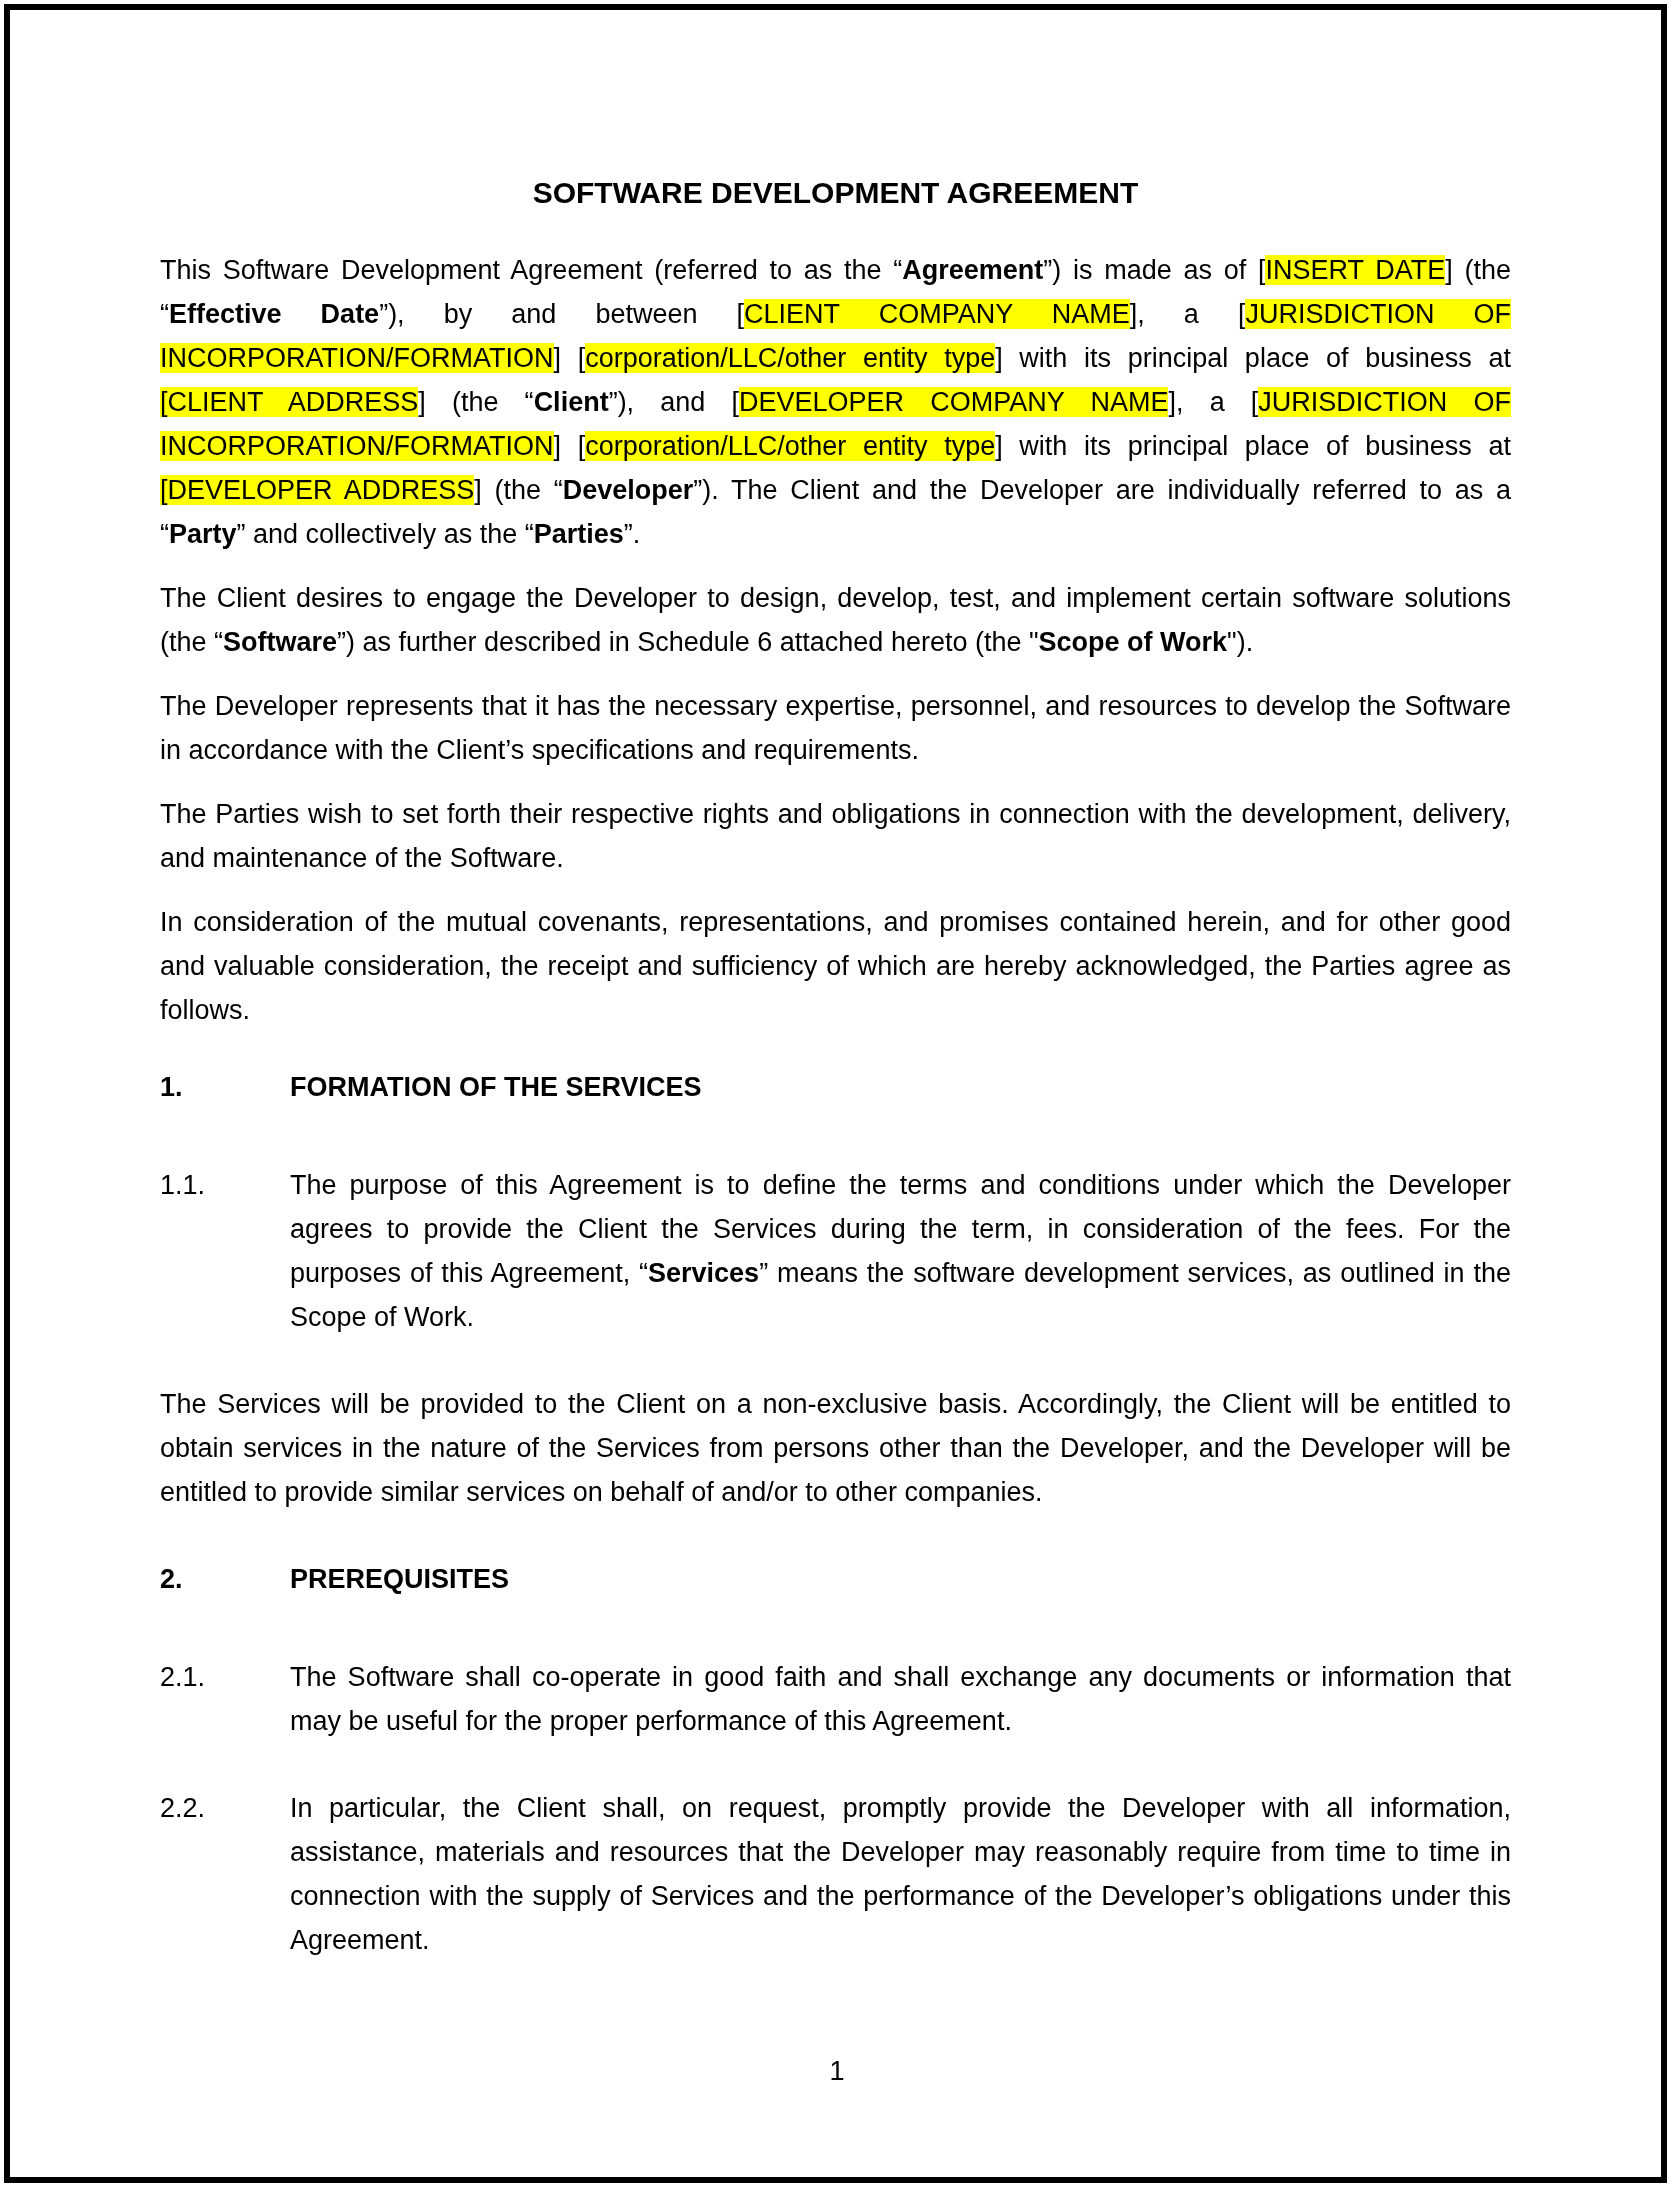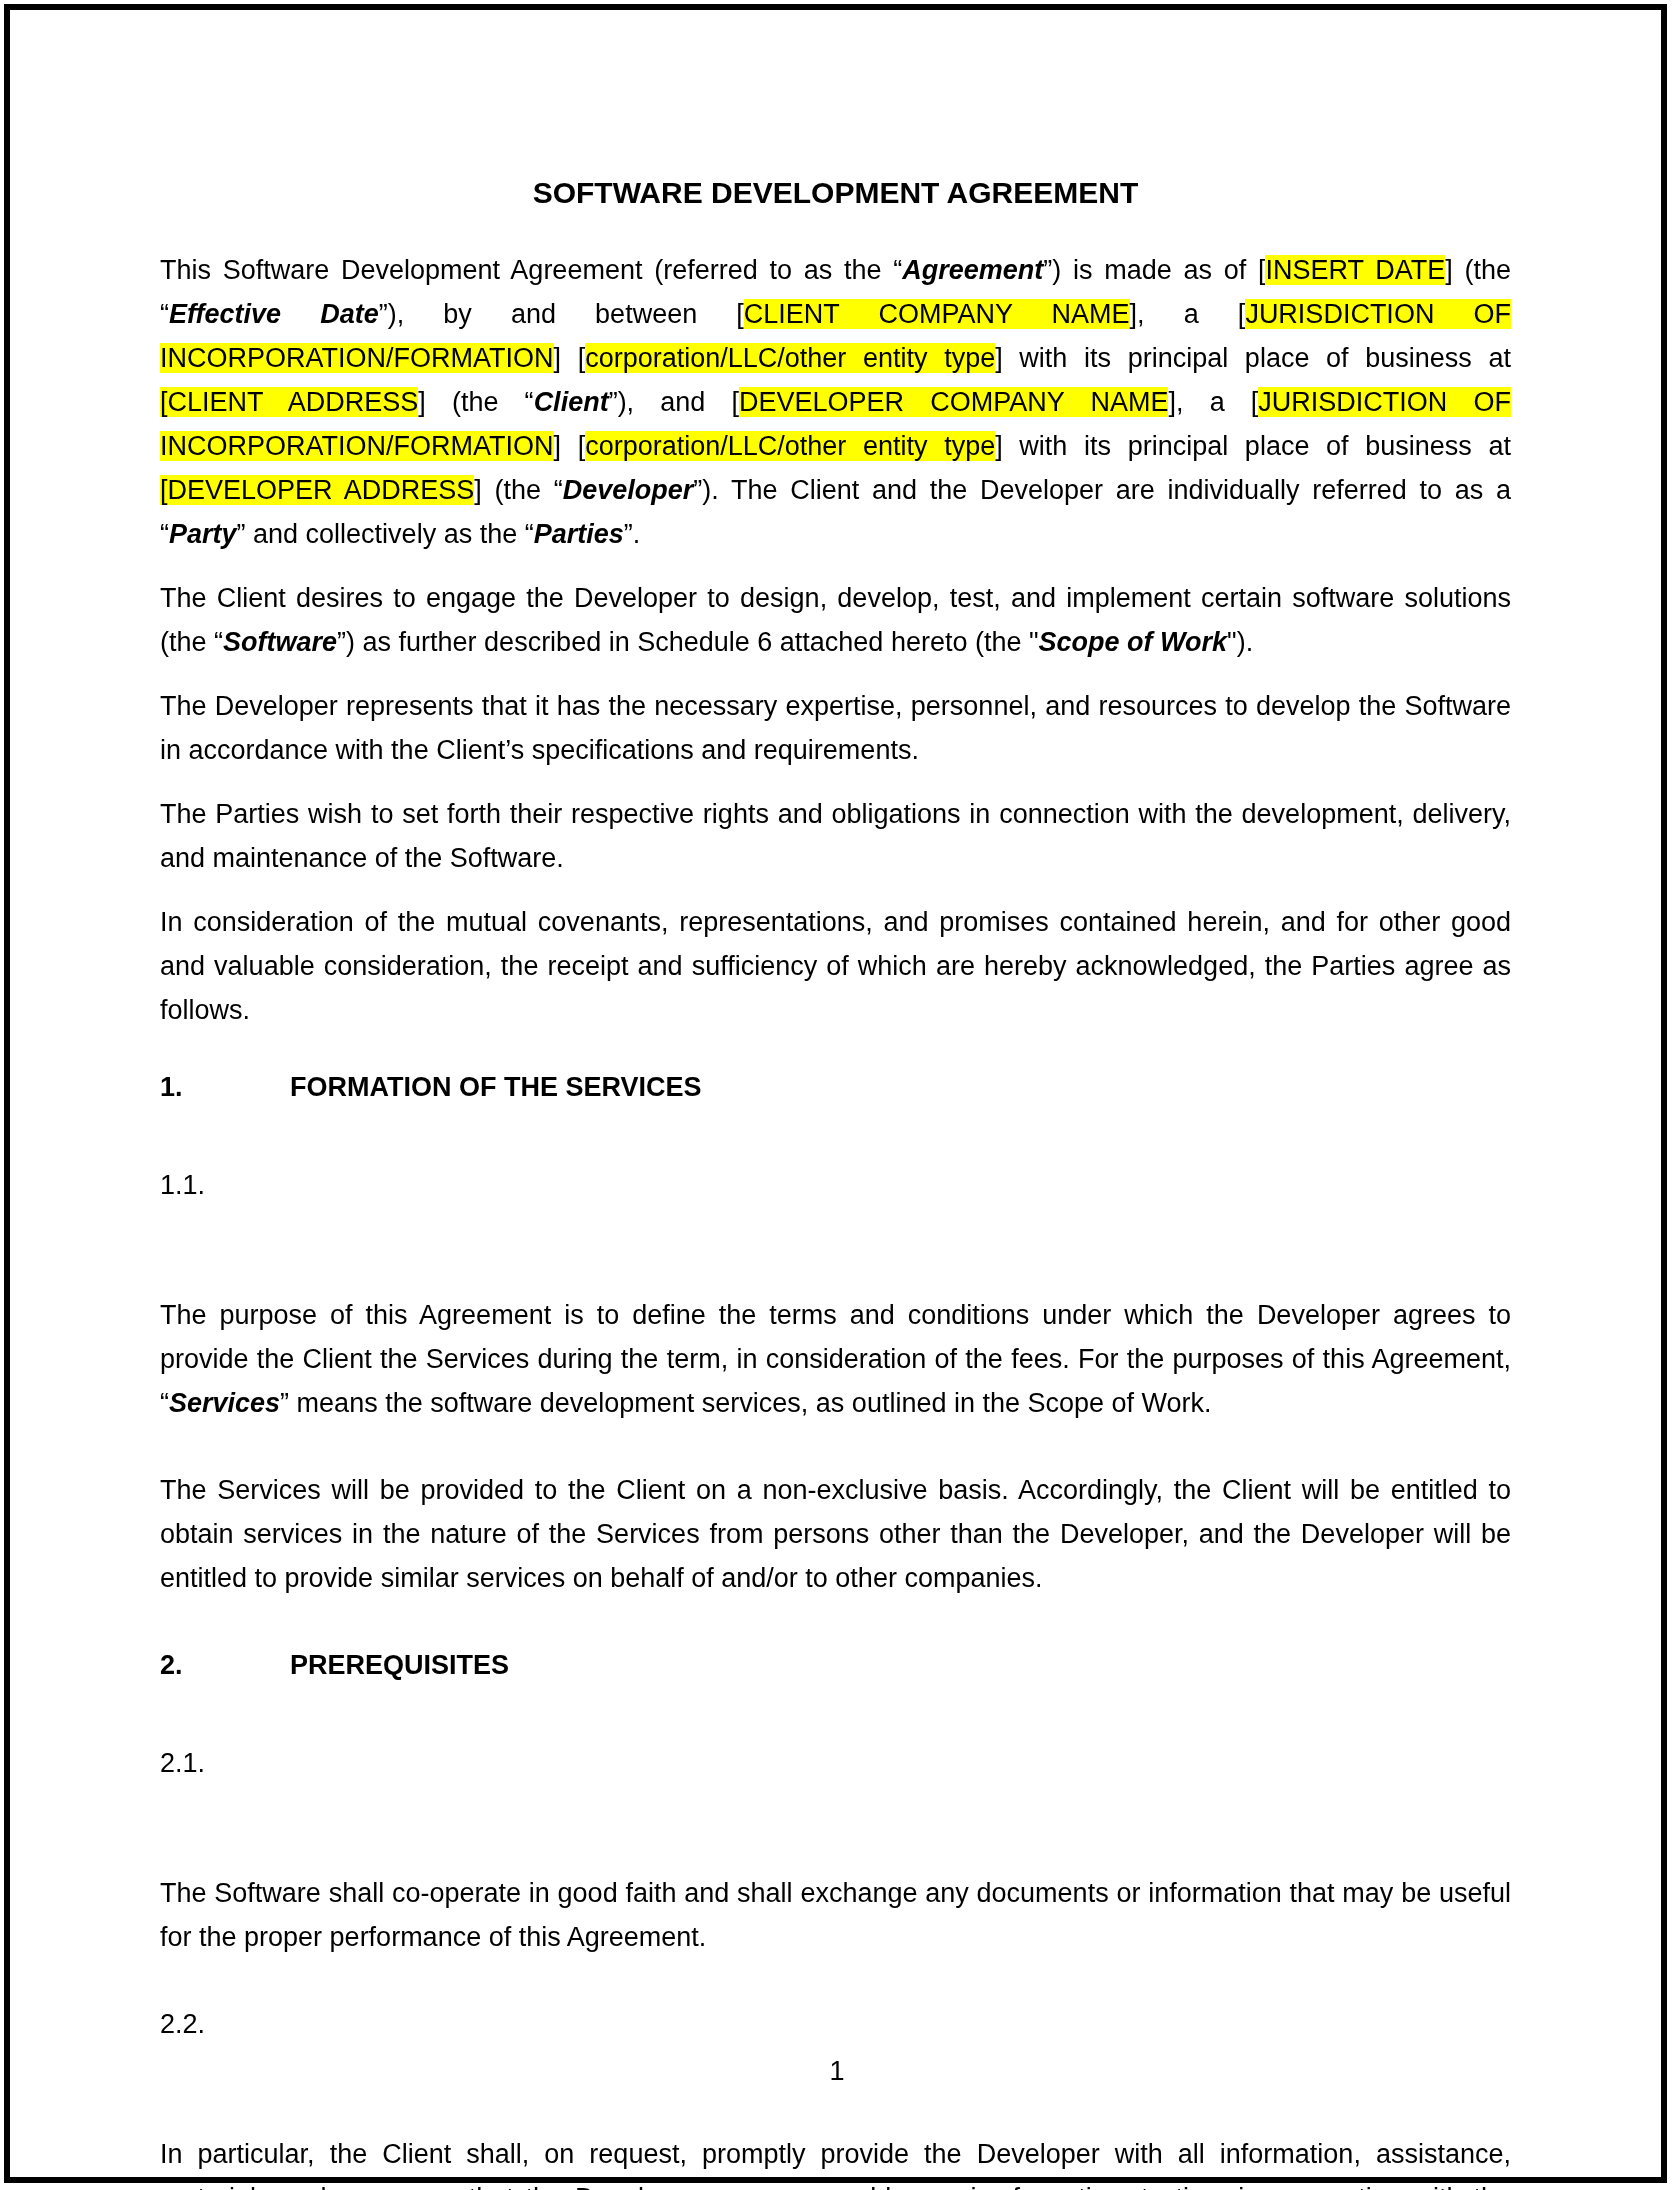--- a/index.html
+++ b/index.html
@@ -38,25 +38,24 @@
     margin: 0 0 20px 0;
   }
   .heading {
     display: flex;
     font-weight: bold;
     margin: 33px 0 54px 0;
   }
   .clause {
     display: flex;
     margin: 0 0 43px 0;
-    flex-direction: column;
   }
   .num { flex: 0 0 130px; }
   .ctext { flex: 1 1 auto; text-align: justify; }
-  .b { font-weight: bold; font-style: italic; }
+  .b { font-weight: bold; }
   .hl { background-color: #ffff00; }
   .page-number {
     position: absolute;
     left: 0; right: 0;
     bottom: 97px;
     text-align: center;
   }
 </style>
 </head>
 <body>

